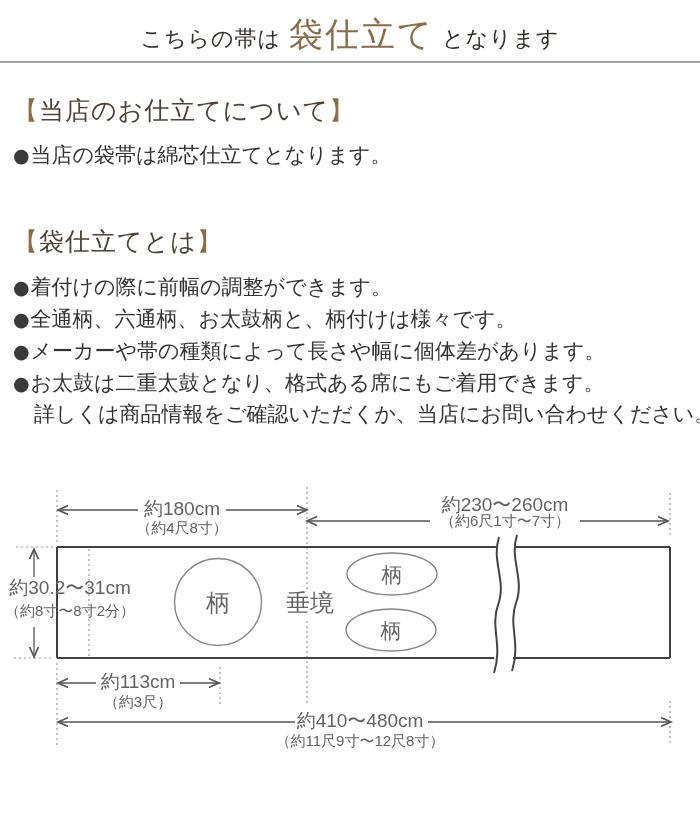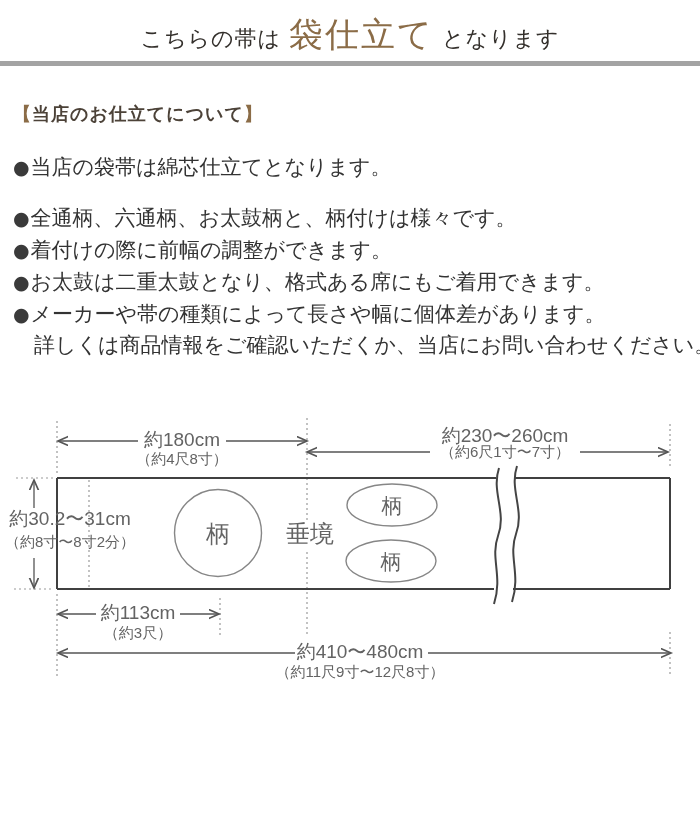--- a/index.html
+++ b/index.html
@@ -2,31 +2,31 @@
 <html><head>
 <meta charset="utf-8">
 <style>
   html,body{margin:0;padding:0;background:#ffffff;}
   body{width:700px;height:840px;overflow:hidden;
        font-family:"DejaVu Serif","Liberation Serif",serif;color:#333;}
   .page{position:relative;width:700px;height:840px;background:#fff;}
 
   
   .header{padding-top:12px;height:49px;text-align:center;
-          border-bottom:5px solid #a3a3a3;white-space:nowrap;}
+          border-bottom:2px solid #a3a3a3;white-space:nowrap;}
   .header .t-small{font-size:22px;color:#332f2b;letter-spacing:1px;vertical-align:baseline;}
   .header .t-big{font-size:34px;color:#8b6c47;margin:0 8px;letter-spacing:2px;vertical-align:baseline;}
 
   
-  .section-heading{margin:30px 1px 0 13px;font-size:18px;font-weight:bold;
+  .section-heading{margin:30px 1px 0 13px;font-size:25px;font-weight:normal;
                    color:#4c4238;letter-spacing:1px;line-height:36px;}
   .section-heading .bracket{color:#8b6c47;}
   .section-heading.second{margin-top:54px;}
 
-  .bullets{margin:20px 10px 0 13px;}
+  .bullets{margin:11px 10px 0 13px;}
   .bullet-row{font-size:21px;line-height:30px;color:#333;white-space:nowrap;}
   .bullets.wide .bullet-row{line-height:32px;}
   .bullet-mark{font-size:19px;color:#3a3a3a;margin-right:1px;}
   .note-row{margin:0 10px 0 34px;font-size:21px;line-height:30px;color:#333;white-space:nowrap;}
 
   
   .diagram{display:block;margin-top:46px;}
   .dtext{font-family:"Liberation Sans","DejaVu Sans",sans-serif;fill:#636363;}
   .s19{font-size:19px;}
   .s15{font-size:15px;}
@@ -41,26 +41,27 @@
   <div class="header">
     <span class="t-small">こちらの帯は</span><span class="t-big">袋仕立て</span><span class="t-small">となります</span>
   </div>
 
   <h2 class="section-heading"><span class="bracket">【</span><span>当店のお仕立てについて</span><span class="bracket">】</span></h2>
 
   <div class="bullets">
     <div class="bullet-row"><span class="bullet-mark">●</span><span>当店の袋帯は綿芯仕立てとなります。</span></div>
   </div>
 
+  <h2 class="section-heading second"><span class="bracket">【</span><span>袋仕立てとは</span><span class="bracket">】</span></h2>
 
   <div class="bullets wide">
+    <div class="bullet-row"><span class="bullet-mark">●</span><span>着付けの際に前幅の調整ができます。</span></div>
     <div class="bullet-row"><span class="bullet-mark">●</span><span>全通柄、六通柄、お太鼓柄と、柄付けは様々です。</span></div>
-    <div class="bullet-row"><span class="bullet-mark">●</span><span>着付けの際に前幅の調整ができます。</span></div>
+    <div class="bullet-row"><span class="bullet-mark">●</span><span>メーカーや帯の種類によって長さや幅に個体差があります。</span></div>
     <div class="bullet-row"><span class="bullet-mark">●</span><span>お太鼓は二重太鼓となり、格式ある席にもご着用できます。</span></div>
-    <div class="bullet-row"><span class="bullet-mark">●</span><span>メーカーや帯の種類によって長さや幅に個体差があります。</span></div>
   </div>
   <div class="note-row">詳しくは商品情報をご確認いただくか、当店にお問い合わせください。</div>
 
   <svg class="diagram" width="700" height="300" viewBox="0 0 700 300" xmlns="http://www.w3.org/2000/svg">
     <defs>
       <marker id="ah" markerWidth="10" markerHeight="10" refX="8" refY="4" orient="auto">
         <path d="M0,0.5 L8,4 L0,7.5" fill="none" stroke="#555" stroke-width="1.3"></path>
       </marker>
     </defs>
 

